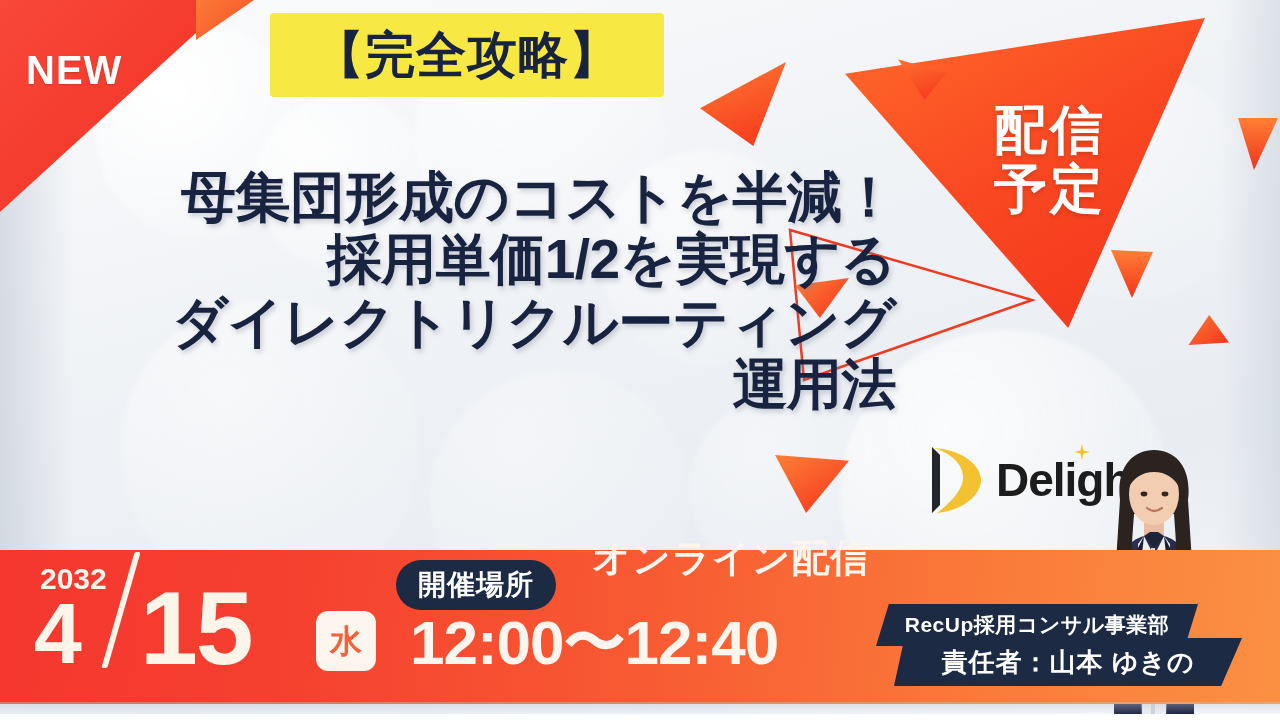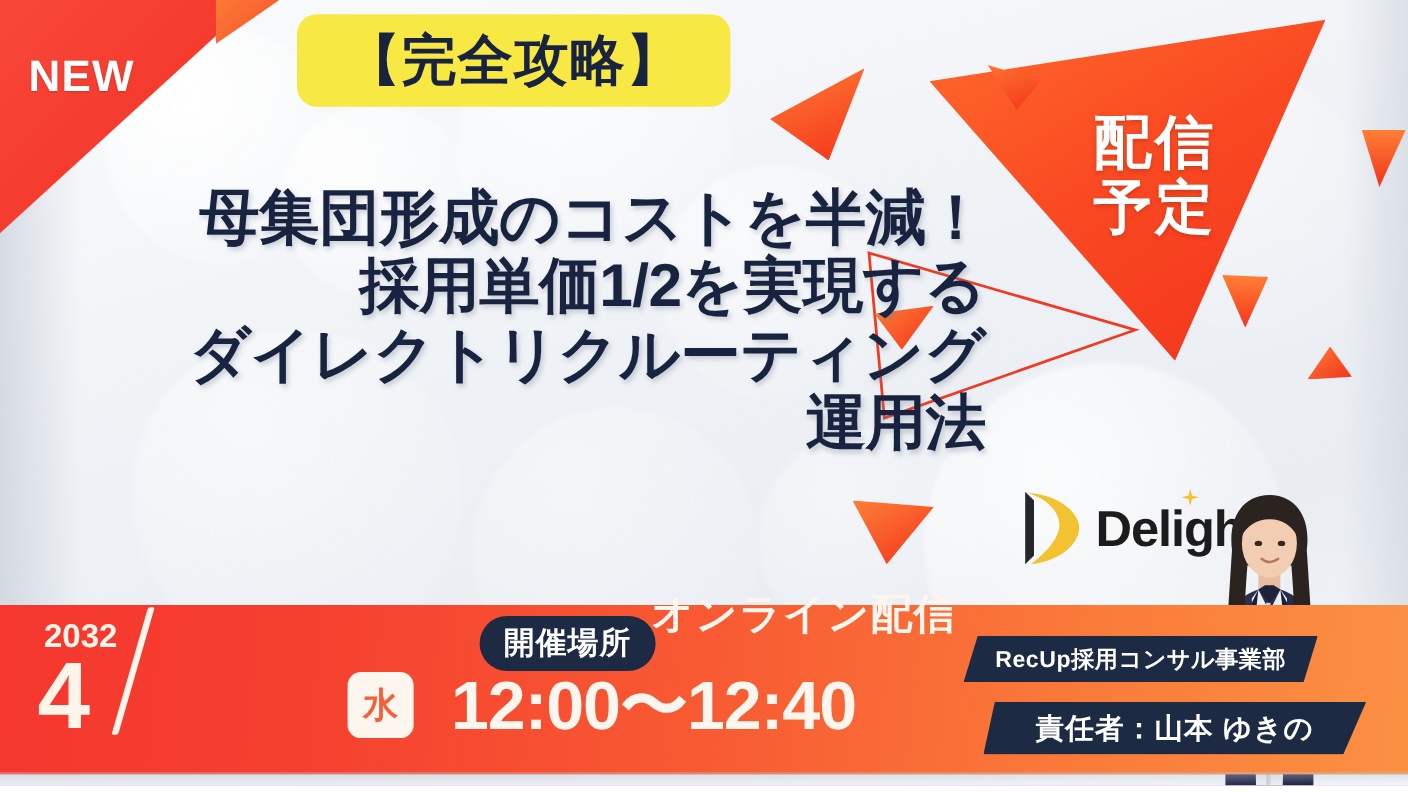--- a/index.html
+++ b/index.html
@@ -139,21 +139,21 @@
     letter-spacing: 1px;
     text-shadow: 0 1px 2px rgba(0,0,0,.18);
   }
 
   
   .eyebrow-badge {
     position: absolute;
     left: 270px; top: 13px;
     width: 394px; height: 84px;
     background: #f8e843;
-    border-radius: 18px;
+    border-radius: 4px;
     display: flex;
     align-items: center;
     justify-content: center;
   }
   .eyebrow-text {
     font-size: 50px;
     font-weight: bold;
     color: #18233f;
     letter-spacing: 1px;
     line-height: 1;
@@ -281,21 +281,21 @@
   }
   .dow-text {
     font-size: 32px;
     font-weight: bold;
     color: #f4603a;
     line-height: 1;
   }
 
   .venue-badge {
     position: absolute;
-    left: 436px; top: 560px;
+    left: 396px; top: 560px;
     height: 50px;
     padding: 0 22px;
     background: #1d2a44;
     border-radius: 25px;
     display: flex;
     align-items: center;
     justify-content: center;
   }
   .venue-badge-text {
     font-size: 28px;
@@ -321,21 +321,21 @@
     color: #fdf6ee;
     line-height: 1;
     letter-spacing: -1px;
     white-space: nowrap;
     text-align: right;
   }
 
   
   .dept-ribbon {
     position: absolute;
-    left: 876px; top: 578px;
+    left: 876px; top: 604px;
     width: 322px; height: 42px;
     background: #1d2a44;
     clip-path: polygon(4% 0, 100% 0, 96% 100%, 0% 100%);
     display: flex;
     align-items: center;
     justify-content: center;
   }
   .dept-text {
     font-size: 21px;
     font-weight: bold;
@@ -462,20 +462,21 @@
       <path d="M96 66 C100 100, 102 130, 100 156 L90 154 C92 126, 90 96, 88 70 Z" fill="#2a2320"></path>
     </svg>
   </div>
 
   <div class="bottom-bar"></div>
   <div class="bar-shadow"></div>
 
   <div class="date-year">2032</div>
   <div class="date-month">4</div>
   <div class="date-slash"></div>
+  <div class="date-day">15</div>
   <div class="dow-badge">
     <span class="dow-text">水</span>
   </div>
 
   <div class="venue-badge">
     <span class="venue-badge-text">開催場所</span>
   </div>
   <div class="venue-value">オンライン配信</div>
   <div class="time-value">12:00〜12:40</div>
 

